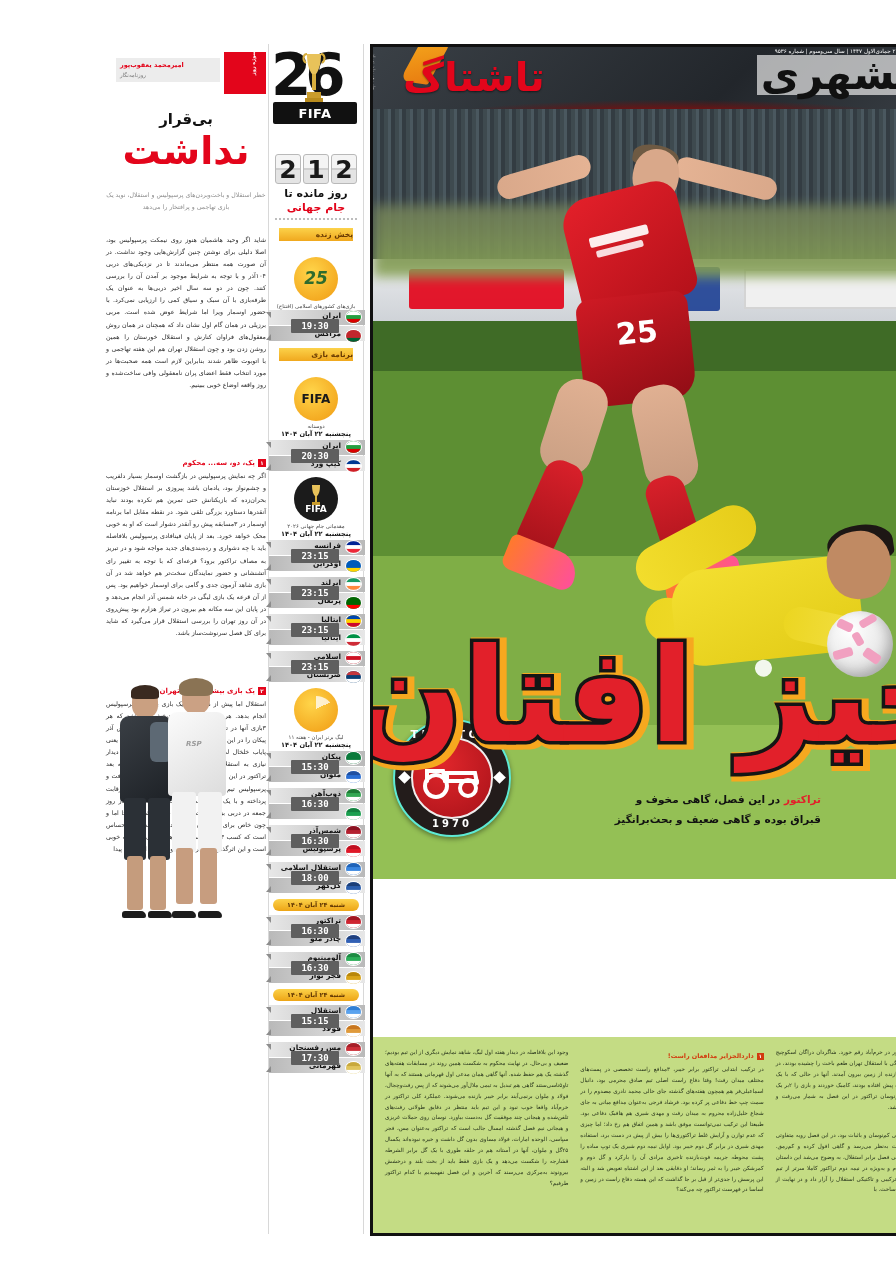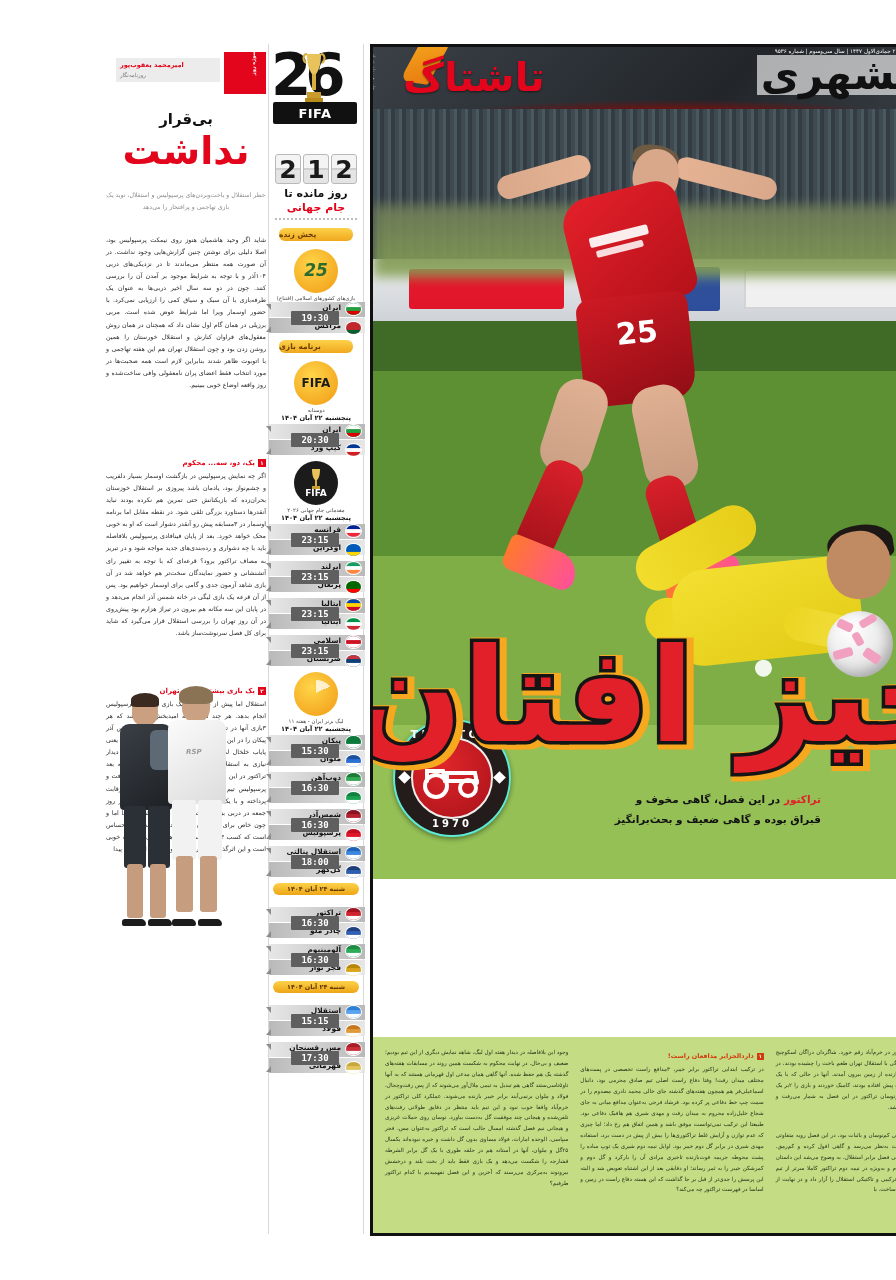--- a/index.html
+++ b/index.html
@@ -20,59 +20,59 @@
   .standfirst{position:absolute;right:0;top:145px;width:160px;text-align:center;font-size:6.2px;color:#8d8d8d;line-height:1.95;}
   .body-txt{font-size:6.3px;color:#2b2b2b;line-height:1.92;text-align:justify;}
   .sub-head{display:flex;gap:3px;align-items:center;font-size:7px;font-weight:bold;color:#e3051b;margin:5px 0 3px;}
   .sub-head .num{display:inline-block;width:8px;height:8px;background:#e3051b;color:#fff;font-size:5.5px;text-align:center;line-height:8px;}
   .art1{position:absolute;right:0;top:190px;width:160px;}
   .art2{position:absolute;right:0;top:410px;width:160px;}
   .art3{position:absolute;right:0;top:638px;width:160px;}
 
   
   .coaches{position:absolute;left:10px;bottom:18px;width:120px;height:240px;}
-  .coach{position:absolute;bottom:0;font-style:italic;}
+  .coach{position:absolute;bottom:8px;font-style:italic;}
   .c-head{border-radius:46% 46% 42% 42%;position:absolute;}
   .c-torso{position:absolute;border-radius:9px 9px 4px 4px;}
   .c-legL,.c-legR{position:absolute;border-radius:3px;}
   .c-shoe{position:absolute;height:7px;border-radius:3px 5px 2px 2px;background:#1c1c1c;}
 
   
   .rail{position:absolute;left:176px;top:44px;width:96px;height:1190px;background:#fff;border-left:1px solid #d8d8d8;border-right:1px solid #d8d8d8;}
   .fifa26{position:relative;width:96px;height:108px;}
   .fifa26 .txt26{position:absolute;left:4px;top:2px;font-size:58px;font-weight:bold;color:#111;letter-spacing:-6px;line-height:1;font-family:"DejaVu Sans",sans-serif;}
   .fifa26 .cup{position:absolute;left:34px;top:6px;width:26px;height:62px;}
   .fifa26 .fifatxt{position:absolute;left:0;right:0;top:62px;text-align:center;font-size:13px;font-weight:bold;color:#fff;letter-spacing:.5px;}
   .fifa26 .blackbar{position:absolute;left:6px;top:58px;width:84px;height:22px;background:#111;border-radius:2px;}
   .counter{display:flex;justify-content:center;gap:2px;margin-top:2px;}
   .cd{width:26px;height:30px;background:linear-gradient(#f4f4f4 0 48%,#cfcfcf 48% 52%,#e4e4e4 52% 100%);border:1px solid #b9b9b9;border-radius:3px;font-size:25px;font-weight:bold;color:#1a1a1a;text-align:center;line-height:30px;}
   .cnt-l1{text-align:center;font-size:11px;font-weight:bold;color:#111;margin-top:3px;}
   .cnt-l2{text-align:center;font-size:11px;font-weight:bold;color:#e3051b;margin-top:1px;}
   .dots{height:6px;margin:4px 6px;border-top:2px dotted #bdbdbd;}
 
-  .pill{margin:4px auto 8px;width:74px;height:13px;border-radius:6px;background:linear-gradient(#fcd24a,#f0a81e);text-align:left;font-size:7.5px;font-weight:bold;color:#6a3b02;line-height:13px;}
+  .pill{margin:4px auto 16px;width:74px;height:13px;border-radius:0;background:linear-gradient(#fcd24a,#f0a81e);text-align:right;font-size:7.5px;font-weight:bold;color:#6a3b02;line-height:13px;}
   .comp-logo{width:44px;height:44px;margin:2px auto 1px;border-radius:50%;background:radial-gradient(circle at 40% 35%,#ffd54a,#f09a12);position:relative;overflow:hidden;}
   .comp-logo.dark{background:#1b1b1b;}
   .comp-logo .fifa-w{position:absolute;left:0;right:0;top:27px;text-align:center;font-size:9px;font-weight:bold;color:#fff;}
   .comp-logo .cup2{position:absolute;left:16px;top:6px;width:12px;height:24px;}
   .comp-logo .n25{position:absolute;left:0;right:0;top:11px;text-align:center;font-size:17px;font-weight:bold;color:#2e6b2e;font-style:italic;}
   .comp-logo .swirl{position:absolute;left:6px;top:8px;width:32px;height:26px;border-radius:50%;background:conic-gradient(#ffffff 0 18%,transparent 18% 100%);opacity:.75;}
   .comp-name{text-align:center;font-size:5.4px;color:#444;line-height:1.5;padding:0 3px;}
   .comp-date{text-align:center;font-size:6.6px;font-weight:bold;color:#111;margin-bottom:2px;}
 
   .match{position:relative;height:34px;margin-bottom:3px;}
   .m-top,.m-bot{position:absolute;left:0;width:96px;height:15px;}
   .m-top{top:0;background:linear-gradient(90deg,#e7e7e7,#b9b9b9);}
   .m-bot{top:16px;background:linear-gradient(90deg,#b9b9b9,#e7e7e7);}
   .m-name{position:absolute;right:22px;top:1px;font-size:7.4px;font-weight:bold;color:#141414;}
   .m-flag{position:absolute;right:1px;top:0;width:17px;height:14px;border-radius:50%;overflow:hidden;border:1px solid #fff;}
   .m-time{position:absolute;left:22px;top:9px;width:48px;height:14px;background:#5f5f5f;color:#fff;font-size:9px;font-weight:bold;text-align:center;line-height:14px;font-family:"DejaVu Sans Mono",monospace;border-radius:1px;}
   .m-arrow{position:absolute;left:-3px;top:2px;width:0;height:0;border-left:5px solid transparent;border-top:6px solid #8d8d8d;}
   .m-arrow2{position:absolute;left:-3px;top:24px;width:0;height:0;border-left:5px solid transparent;border-bottom:6px solid #8d8d8d;}
-  .dateband{margin:3px 4px 12px;height:12px;border-radius:6px;background:linear-gradient(#fcd24a,#eda516);text-align:center;font-size:6.4px;font-weight:bold;color:#5d3302;line-height:12px;}
+  .dateband{margin:3px 4px 4px;height:12px;border-radius:6px;background:linear-gradient(#fcd24a,#eda516);text-align:center;font-size:6.4px;font-weight:bold;color:#5d3302;line-height:12px;}
 
   
   .fl{width:100%;height:100%;display:block;}
 
   
   .main{position:absolute;left:278px;top:44px;width:604px;height:1192px;background:#fff;border:3px solid #111;}
   .masthead{position:relative;height:62px;background:#2e3338;overflow:hidden;}
   .mh-photo{position:absolute;inset:0;background:
      radial-gradient(ellipse 60% 50% at 50% 120%,#6a1414 0 40%,transparent 70%),
      linear-gradient(135deg,#3a4046,#22262b 60%,#3b4147);}
@@ -487,21 +487,21 @@
             <div class="m-bot"></div>
             <div class="m-arrow"></div>
             <div class="m-arrow2"></div>
             <div class="m-flag" style="top:0">
               <svg viewBox="0 0 18 14" class="fl">
                 <rect width="18" height="14" fill="#3a86e0"></rect>
                 <rect width="18" height="4.7" fill="#1f63b8"></rect>
                 <rect y="9.3" width="18" height="4.7" fill="#fff"></rect>
               </svg>
             </div>
-            <div class="m-name" style="top:1px">استقلال پنالتی</div>
+            <div class="m-name" style="top:1px">استقلال اسلامی</div>
             <div class="m-flag" style="top:19px">
               <svg viewBox="0 0 18 14" class="fl">
                 <rect width="18" height="14" fill="#2c5fae"></rect>
                 <rect width="18" height="4.7" fill="#1c3f78"></rect>
                 <rect y="9.3" width="18" height="4.7" fill="#fff"></rect>
               </svg>
             </div>
             <div class="m-name" style="top:19px">گل‌گهر</div>
             <div class="m-time">18:00</div>
           </div>

